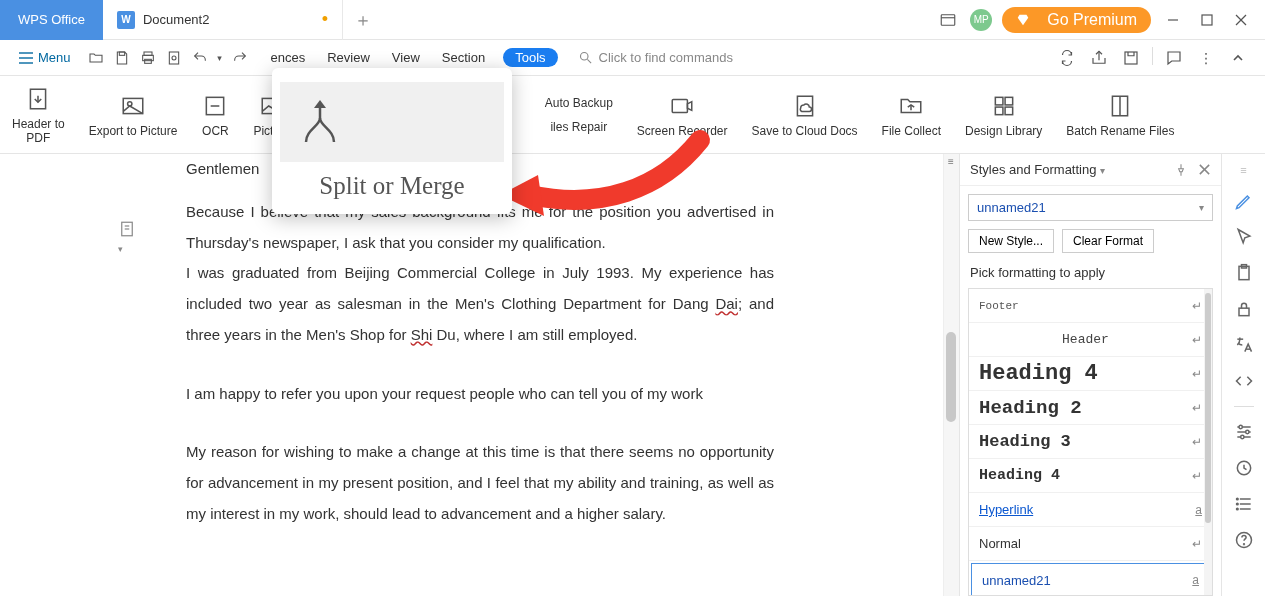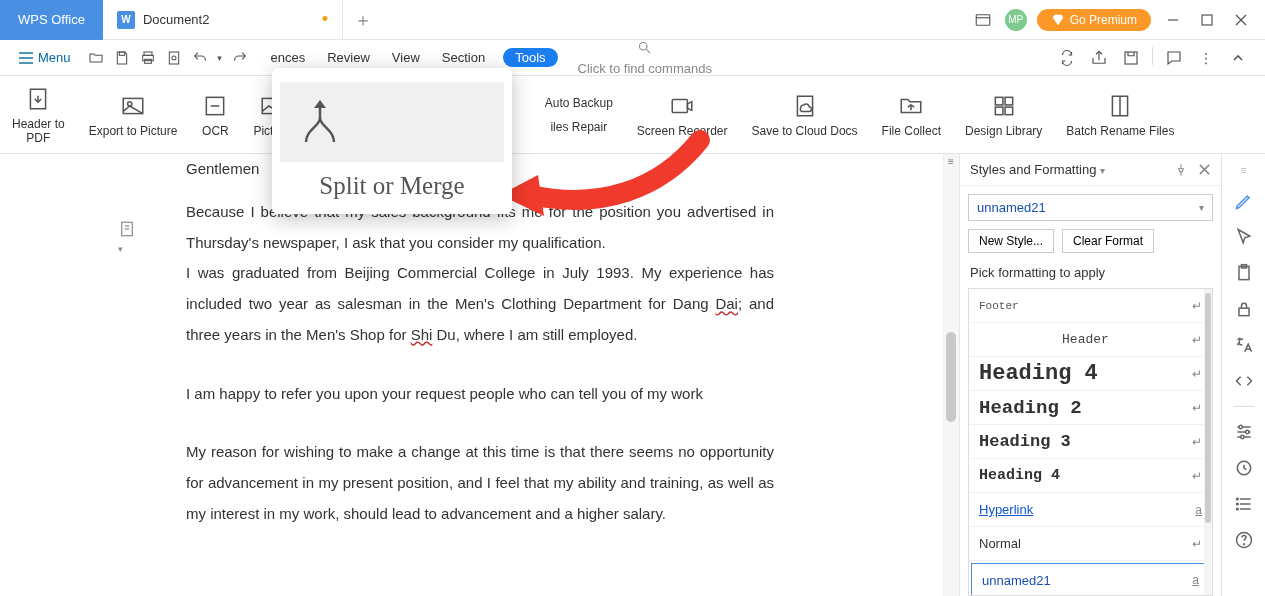--- a/index.html
+++ b/index.html
@@ -6,31 +6,31 @@
 body { width: 1265px; height: 596px; background: #fff; overflow: hidden; position: relative; }
 
 .titlebar { height: 40px; display: flex; align-items: center; border-bottom: 1px solid #e5e5e5; }
 .tab-app { background: #4a90e2; color: #fff; height: 40px; display: flex; align-items: center; padding: 0 18px; font-size: 13px; }
 .tab-doc { height: 40px; display: flex; align-items: center; gap: 8px; padding: 0 14px; font-size: 13px; color: #333; position: relative; border-right: 1px solid #e8e8e8; min-width: 240px; }
 .tab-doc .dot { position: absolute; right: 14px; color: #f0a000; font-size: 18px; }
 .tab-doc .doc-ico { width: 18px; height: 18px; background: #4a90e2; border-radius: 2px; display: inline-flex; align-items: center; justify-content: center; color: #fff; font-size: 10px; font-weight: bold; }
 .tab-add { width: 40px; height: 40px; display: flex; align-items: center; justify-content: center; color: #888; font-size: 18px; }
 .title-right { margin-left: auto; display: flex; align-items: center; gap: 10px; padding-right: 12px; }
 .avatar { width: 22px; height: 22px; border-radius: 50%; background: #7dc98e; color: #fff; font-size: 10px; display: flex; align-items: center; justify-content: center; }
-.premium-btn { background: #fc9827; color: #fff; border-radius: 14px; padding: 4px 14px; font-size: 12px; display: flex; align-items: center; gap: 5px; }
+.premium-btn { background: #fc9827; color: #fff; border-radius: 14px; padding: 4px 14px; font-size: 16px; display: flex; align-items: center; gap: 17px; }
 .win-btn { width: 24px; height: 24px; display: flex; align-items: center; justify-content: center; color: #555; }
 .sq-ico { width: 18px; height: 18px; }
 
 .menubar { height: 36px; display: flex; align-items: center; padding: 0 8px; gap: 4px; border-bottom: 1px solid #e5e5e5; }
 .menu-btn { display: flex; align-items: center; gap: 4px; padding: 4px 10px; font-size: 13px; color: #0369a1; }
 .qk { width: 22px; height: 22px; display: flex; align-items: center; justify-content: center; color: #555; }
 .menu-tabs { display: flex; gap: 14px; margin-left: 12px; }
 .menu-tab { font-size: 13px; color: #333; padding: 2px 4px; }
 .menu-tab.active { background: #1a7df0; color: #fff; border-radius: 10px; padding: 2px 12px; }
-.search-cmd { display: flex; align-items: center; gap: 6px; color: #888; font-size: 13px; margin-left: 16px; flex-direction: column; }
+.search-cmd { display: flex; align-items: center; gap: 6px; color: #888; font-size: 13px; margin-left: 16px; }
 .menubar-right { margin-left: auto; display: flex; gap: 10px; padding-right: 8px; }
 
 .ribbon { height: 78px; display: flex; align-items: center; gap: 24px; padding: 0 12px; border-bottom: 1px solid #e5e5e5; }
 .rib-item { display: flex; flex-direction: column; align-items: center; gap: 4px; font-size: 12px; color: #333; text-align: center; }
 .rib-ico { width: 28px; height: 28px; display: flex; align-items: center; justify-content: center; color: #555; }
 
 .workspace { display: flex; height: 442px; }
 .doc-area { flex: 1; position: relative; background: #fff; overflow: hidden; }
 .doc-page { position: absolute; left: 100px; top: 0; width: 760px; padding: 0 86px; color: #333; font-size: 15px; line-height: 2.05; text-align: justify; }
 .doc-page p { margin-top: 0; }

